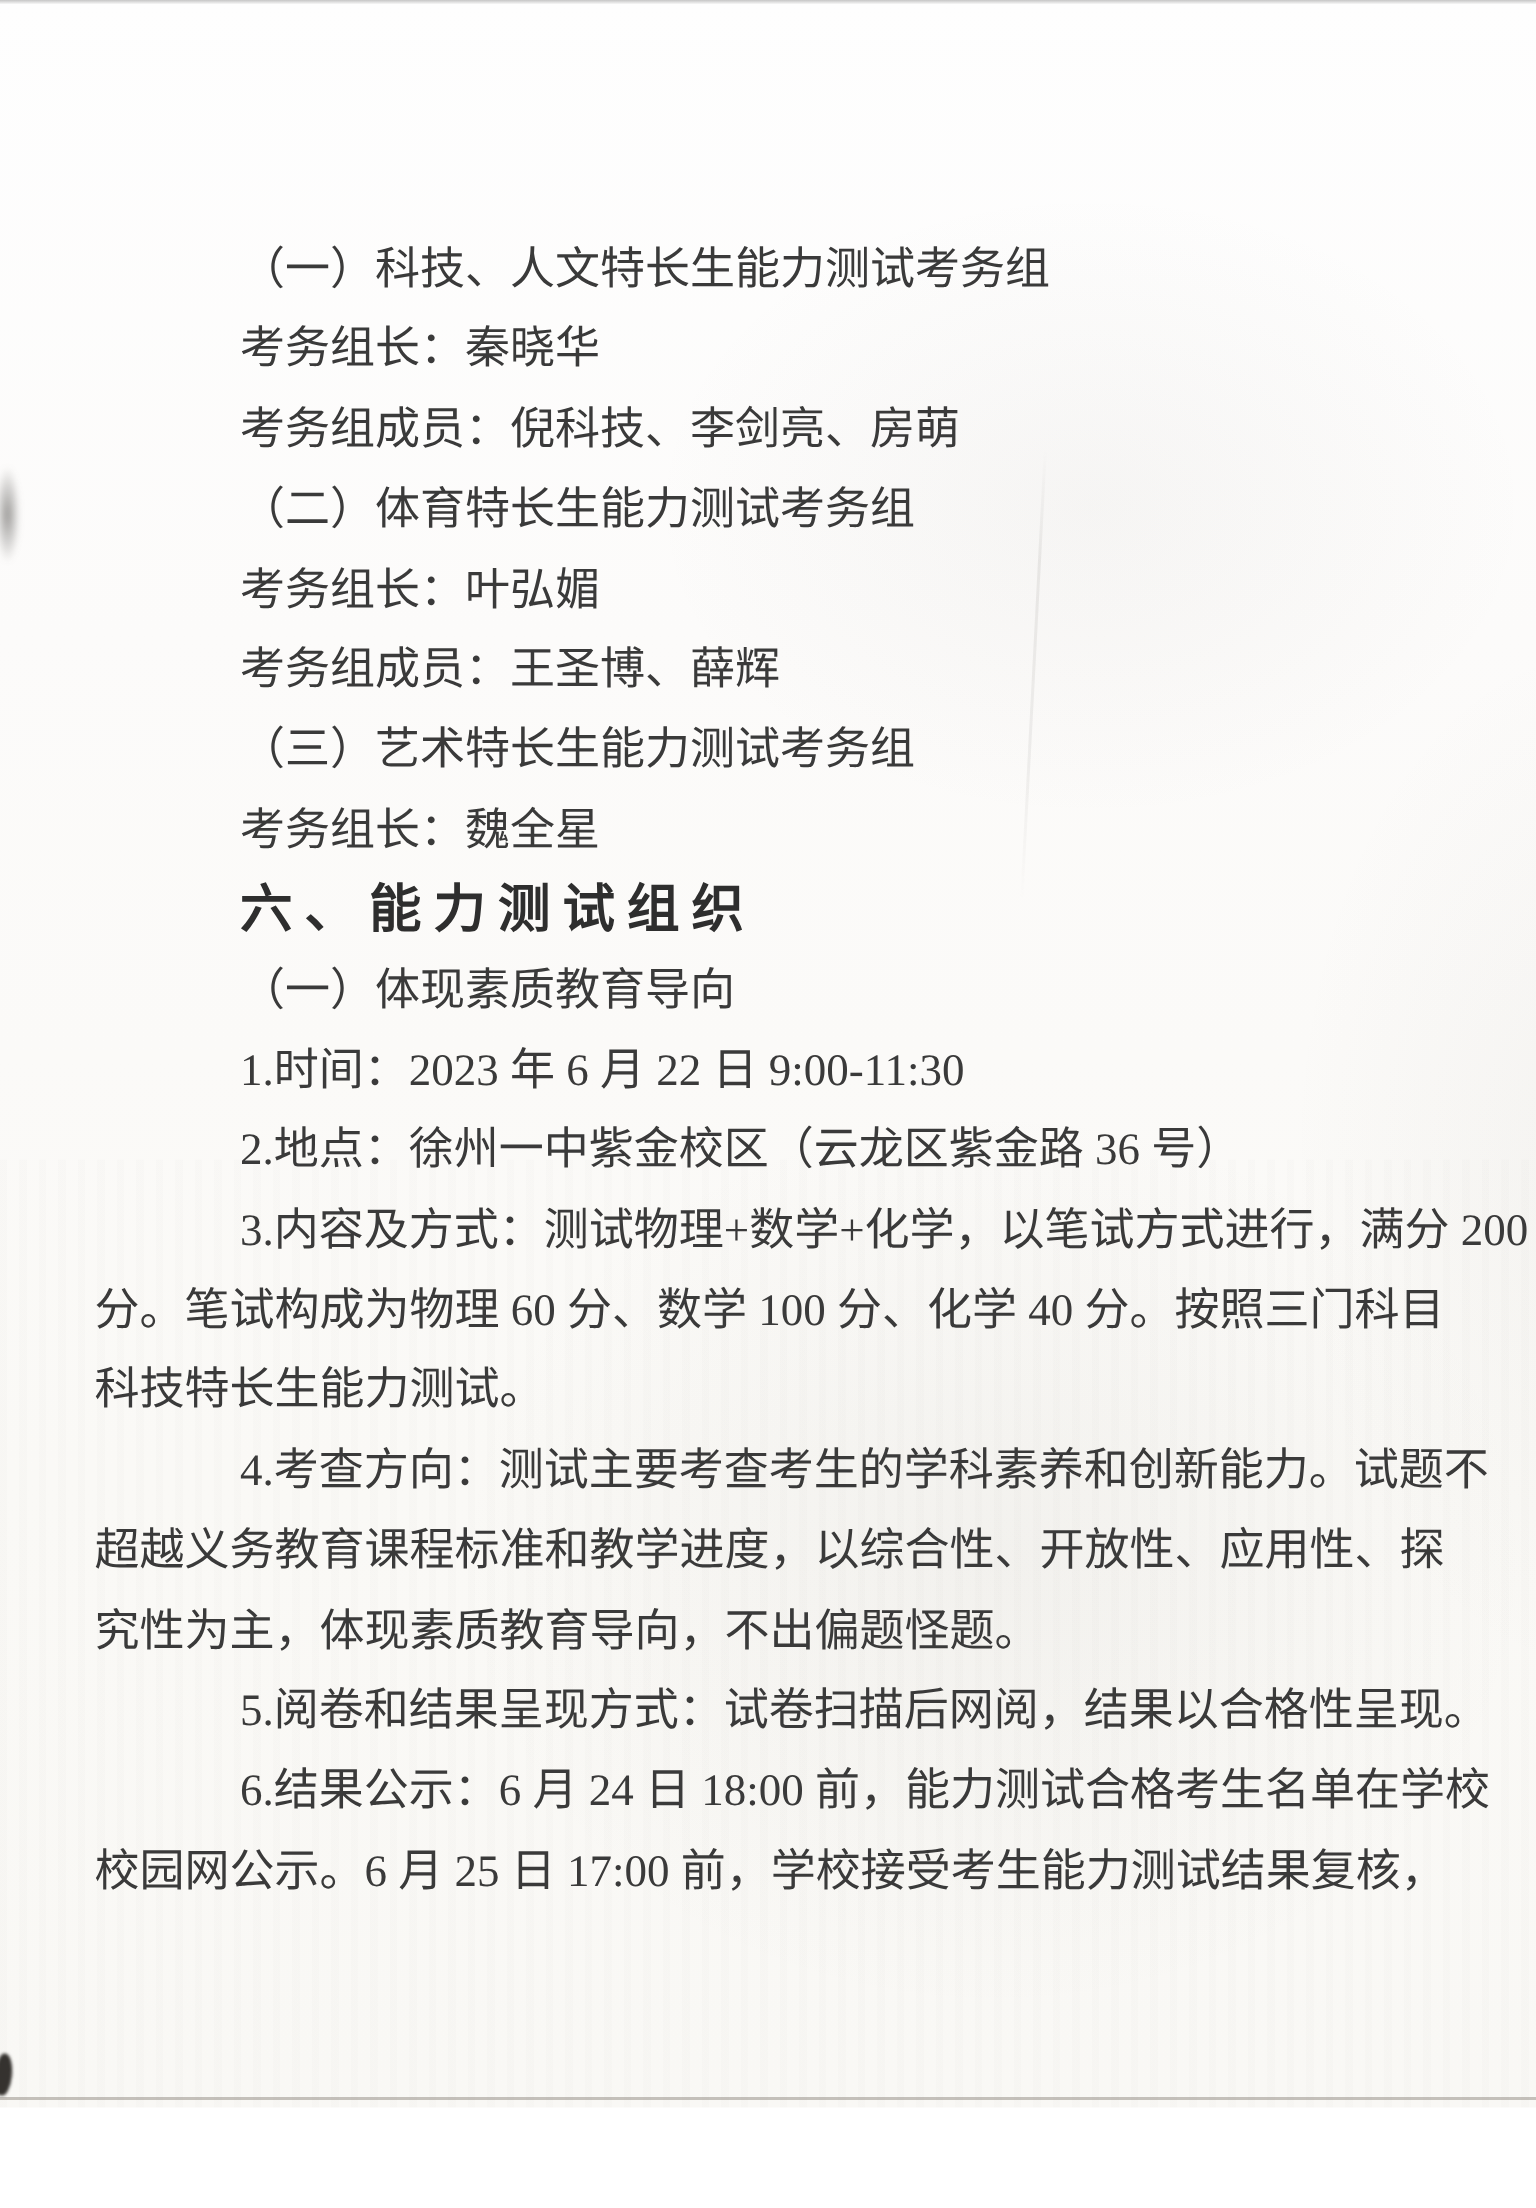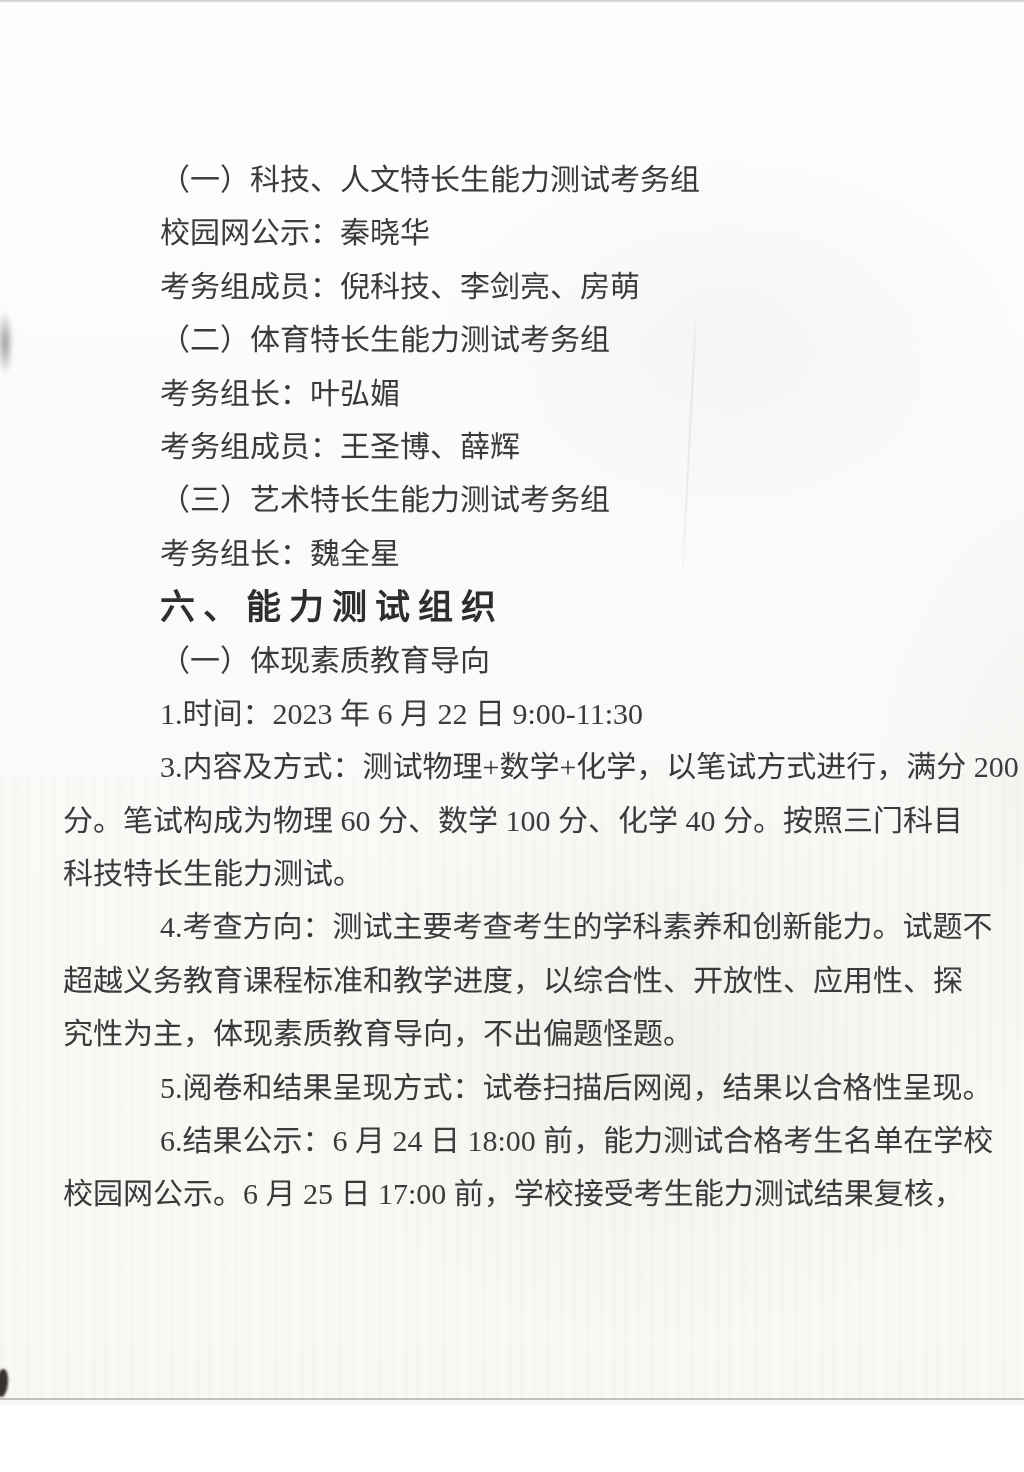--- a/index.html
+++ b/index.html
@@ -99,30 +99,31 @@
 </head>
 <body>
 
 <main class="page">
   <div class="texture-streaks"></div>
   <div class="edge-top"></div>
   <div class="smudge-left"></div>
   <div class="crease-vertical"></div>
   <div class="text-block" id="text-block">
       <div class="line indent">（一）科技、人文特长生能力测试考务组</div>
-      <div class="line indent">校园网公示：秦晓华</div>
+      <div class="line indent">考务组长：秦晓华</div>
       <div class="line indent">考务组成员：倪科技、李剑亮、房萌</div>
       <div class="line indent">（二）体育特长生能力测试考务组</div>
       <div class="line indent">考务组长：叶弘媚</div>
       <div class="line indent">考务组成员：王圣博、薛辉</div>
       <div class="line indent">（三）艺术特长生能力测试考务组</div>
       <div class="line indent">考务组长：魏全星</div>
       <div class="line indent heading">六、能力测试组织</div>
       <div class="line indent">（一）体现素质教育导向</div>
       <div class="line indent">1.时间：2023 年 6 月 22 日 9:00-11:30</div>
+      <div class="line indent">2.地点：徐州一中紫金校区（云龙区紫金路 36 号）</div>
       <div class="line indent">3.内容及方式：测试物理+数学+化学，以笔试方式进行，满分 200</div>
       <div class="line">分。笔试构成为物理 60 分、数学 100 分、化学 40 分。按照三门科目</div>
       <div class="line">科技特长生能力测试。</div>
       <div class="line indent">4.考查方向：测试主要考查考生的学科素养和创新能力。试题不</div>
       <div class="line">超越义务教育课程标准和教学进度，以综合性、开放性、应用性、探</div>
       <div class="line">究性为主，体现素质教育导向，不出偏题怪题。</div>
       <div class="line indent">5.阅卷和结果呈现方式：试卷扫描后网阅，结果以合格性呈现。</div>
       <div class="line indent">6.结果公示：6 月 24 日 18:00 前，能力测试合格考生名单在学校</div>
       <div class="line">校园网公示。6 月 25 日 17:00 前，学校接受考生能力测试结果复核，</div>
     </div>

